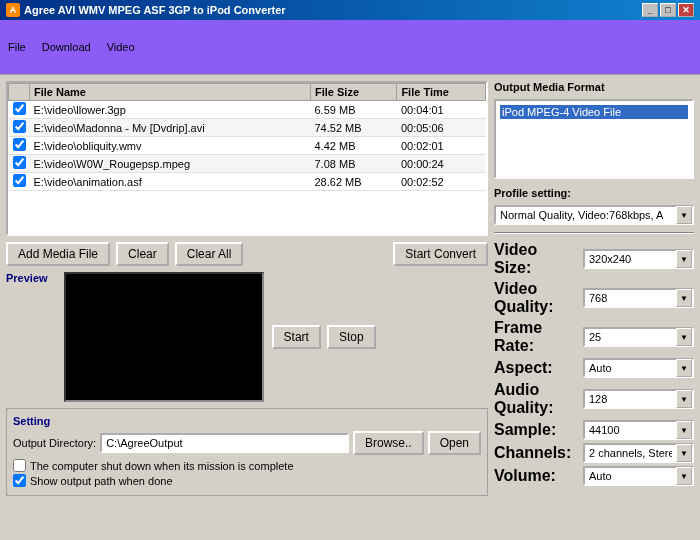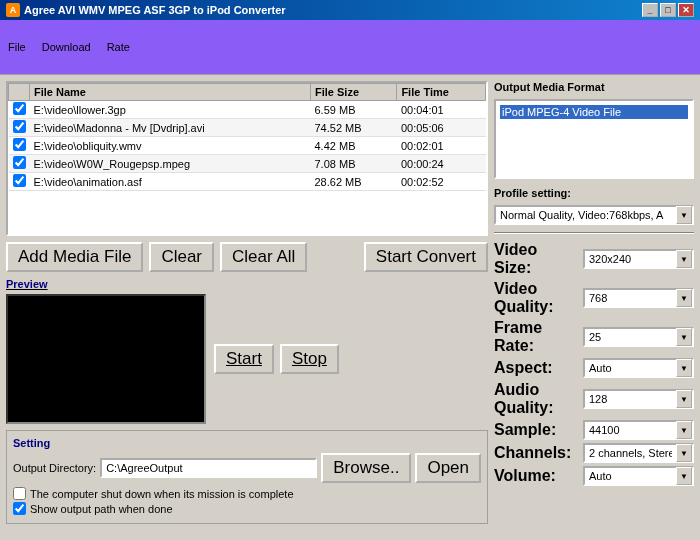--- a/index.html
+++ b/index.html
@@ -89,29 +89,27 @@
     .checkbox-cell { width: 20px; text-align: center; }
     .btn-row {
       display: flex;
       gap: 6px;
       align-items: center;
     }
     .win-btn {
       padding: 3px 10px;
       background: #d4d0c8;
       border: 2px outset #fff;
-      font-size: 17px;
+      font-size: 12px;
       cursor: pointer;
       font-family: inherit;
     }
     .preview-section {
       display: flex;
-      flex-direction: column;
-      gap: 4px;
-      text-decoration: underline;
+      gap: 16px;
     }
     .section-label {
       color: #000080;
       font-weight: bold;
       font-size: 11px;
     }
     .preview-area {
       display: flex;
       gap: 8px;
       align-items: center;
@@ -259,21 +257,21 @@
   <div class="title-controls">
     <div class="title-btn">_</div>
     <div class="title-btn">□</div>
     <div class="title-btn" style="background:#c04040;color:white;">✕</div>
   </div>
 </div>
 
 <div class="menu-bar">
   <span class="menu-item">File</span>
   <span class="menu-item">Download</span>
-  <span class="menu-item">Rate</span>
+  <span class="menu-item">Video</span>
 </div>
 
 <div class="main-container">
 
   <div class="left-panel">
 
     <div class="file-table-container">
       <table>
         <thead>
           <tr>

